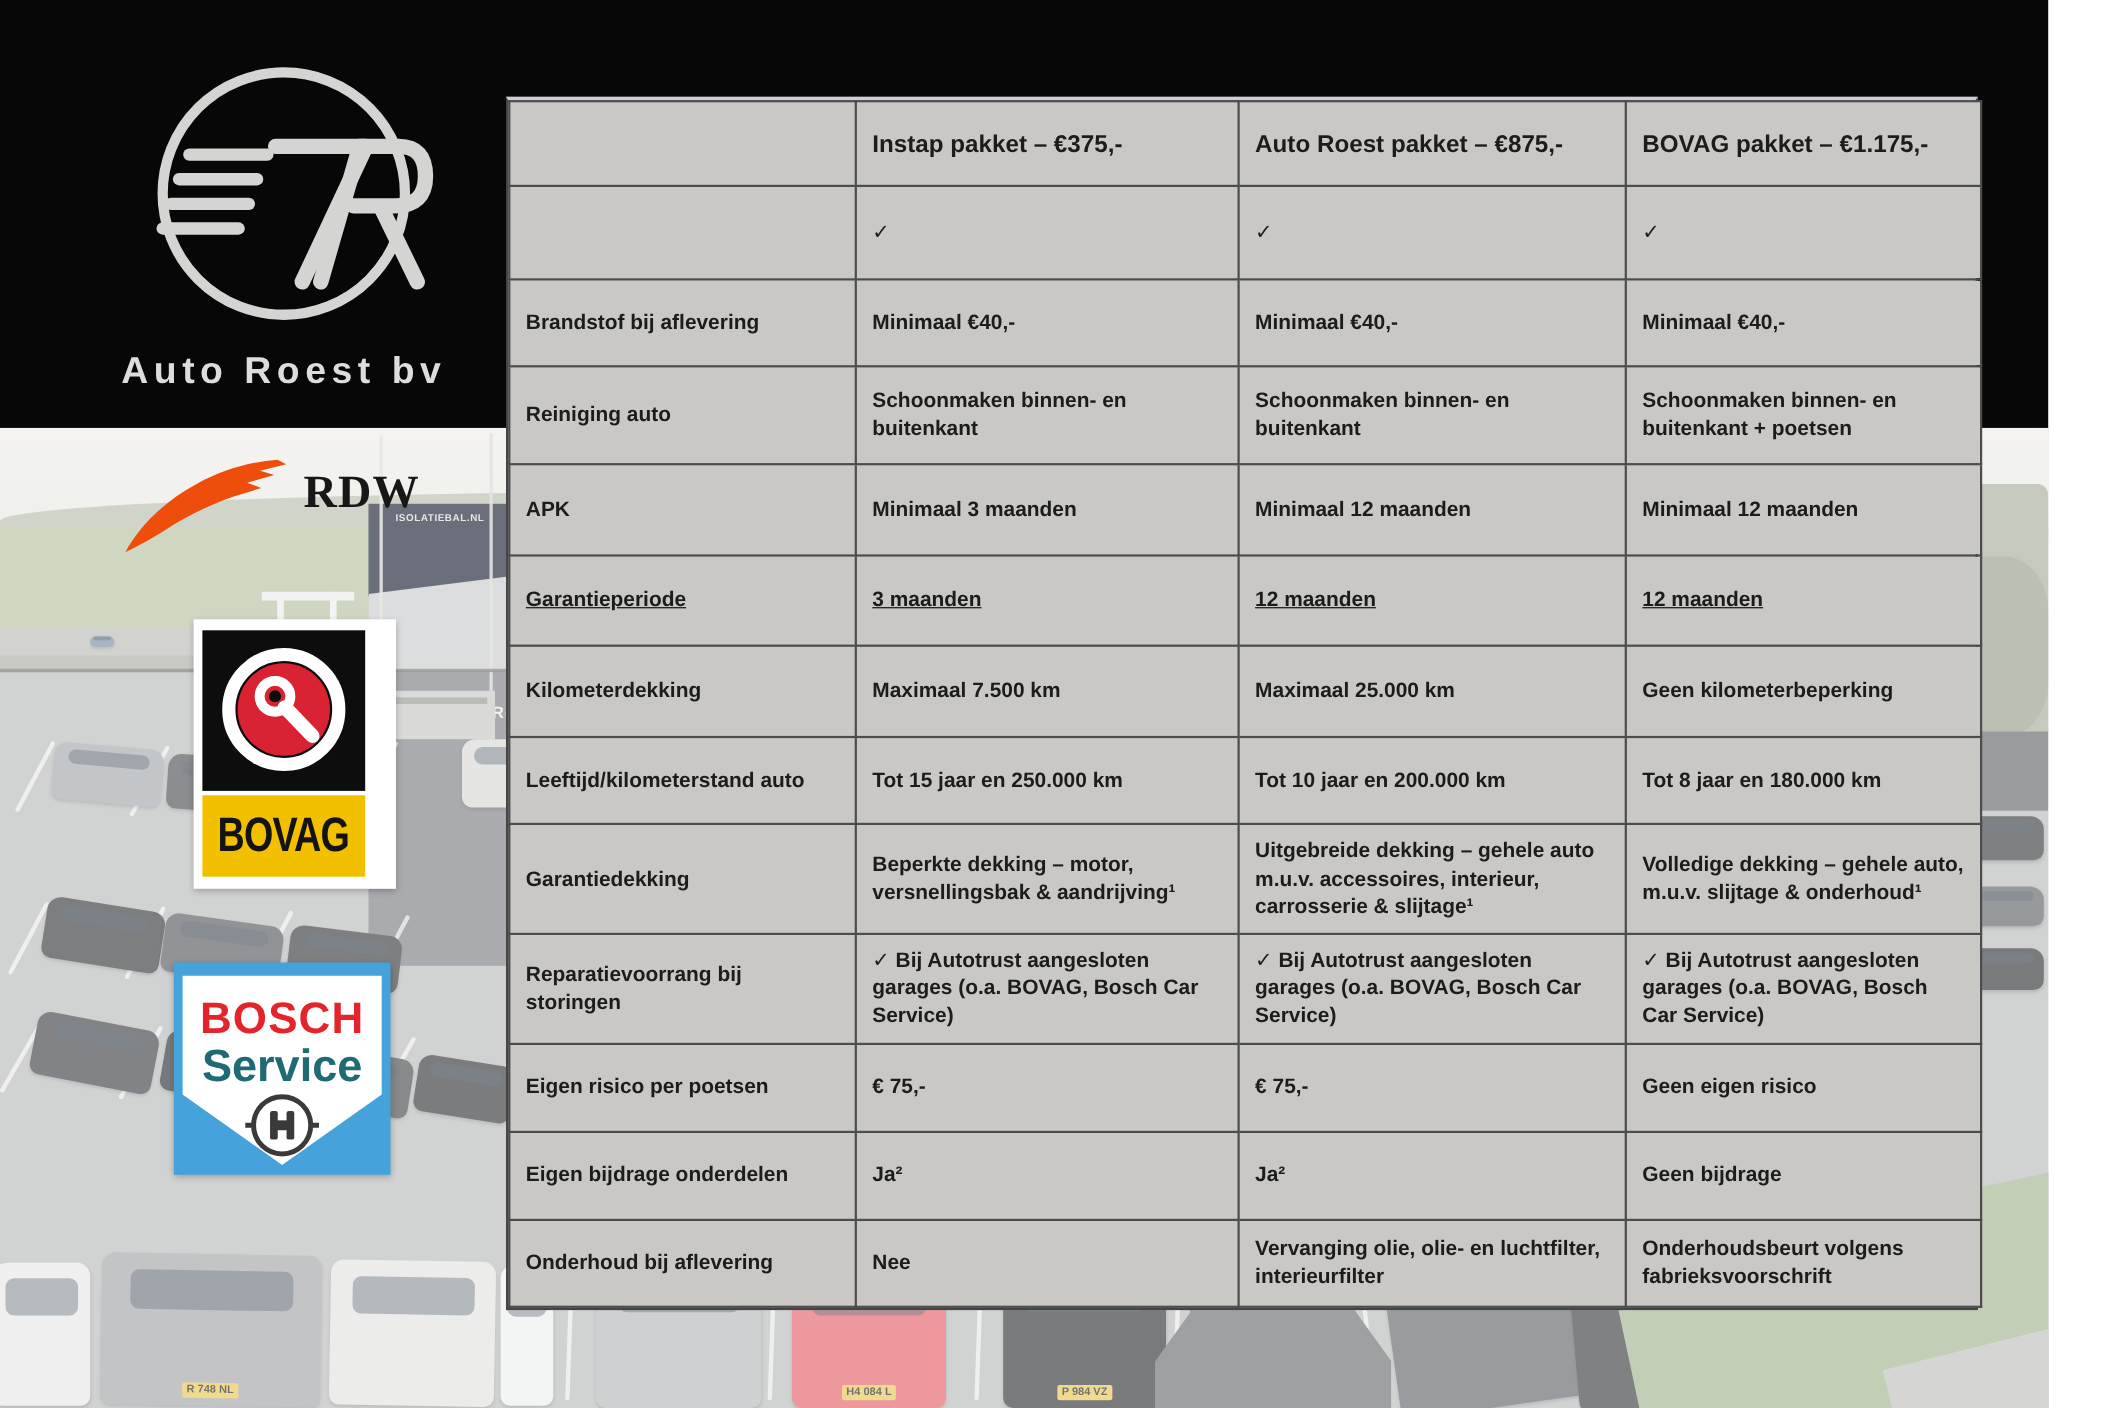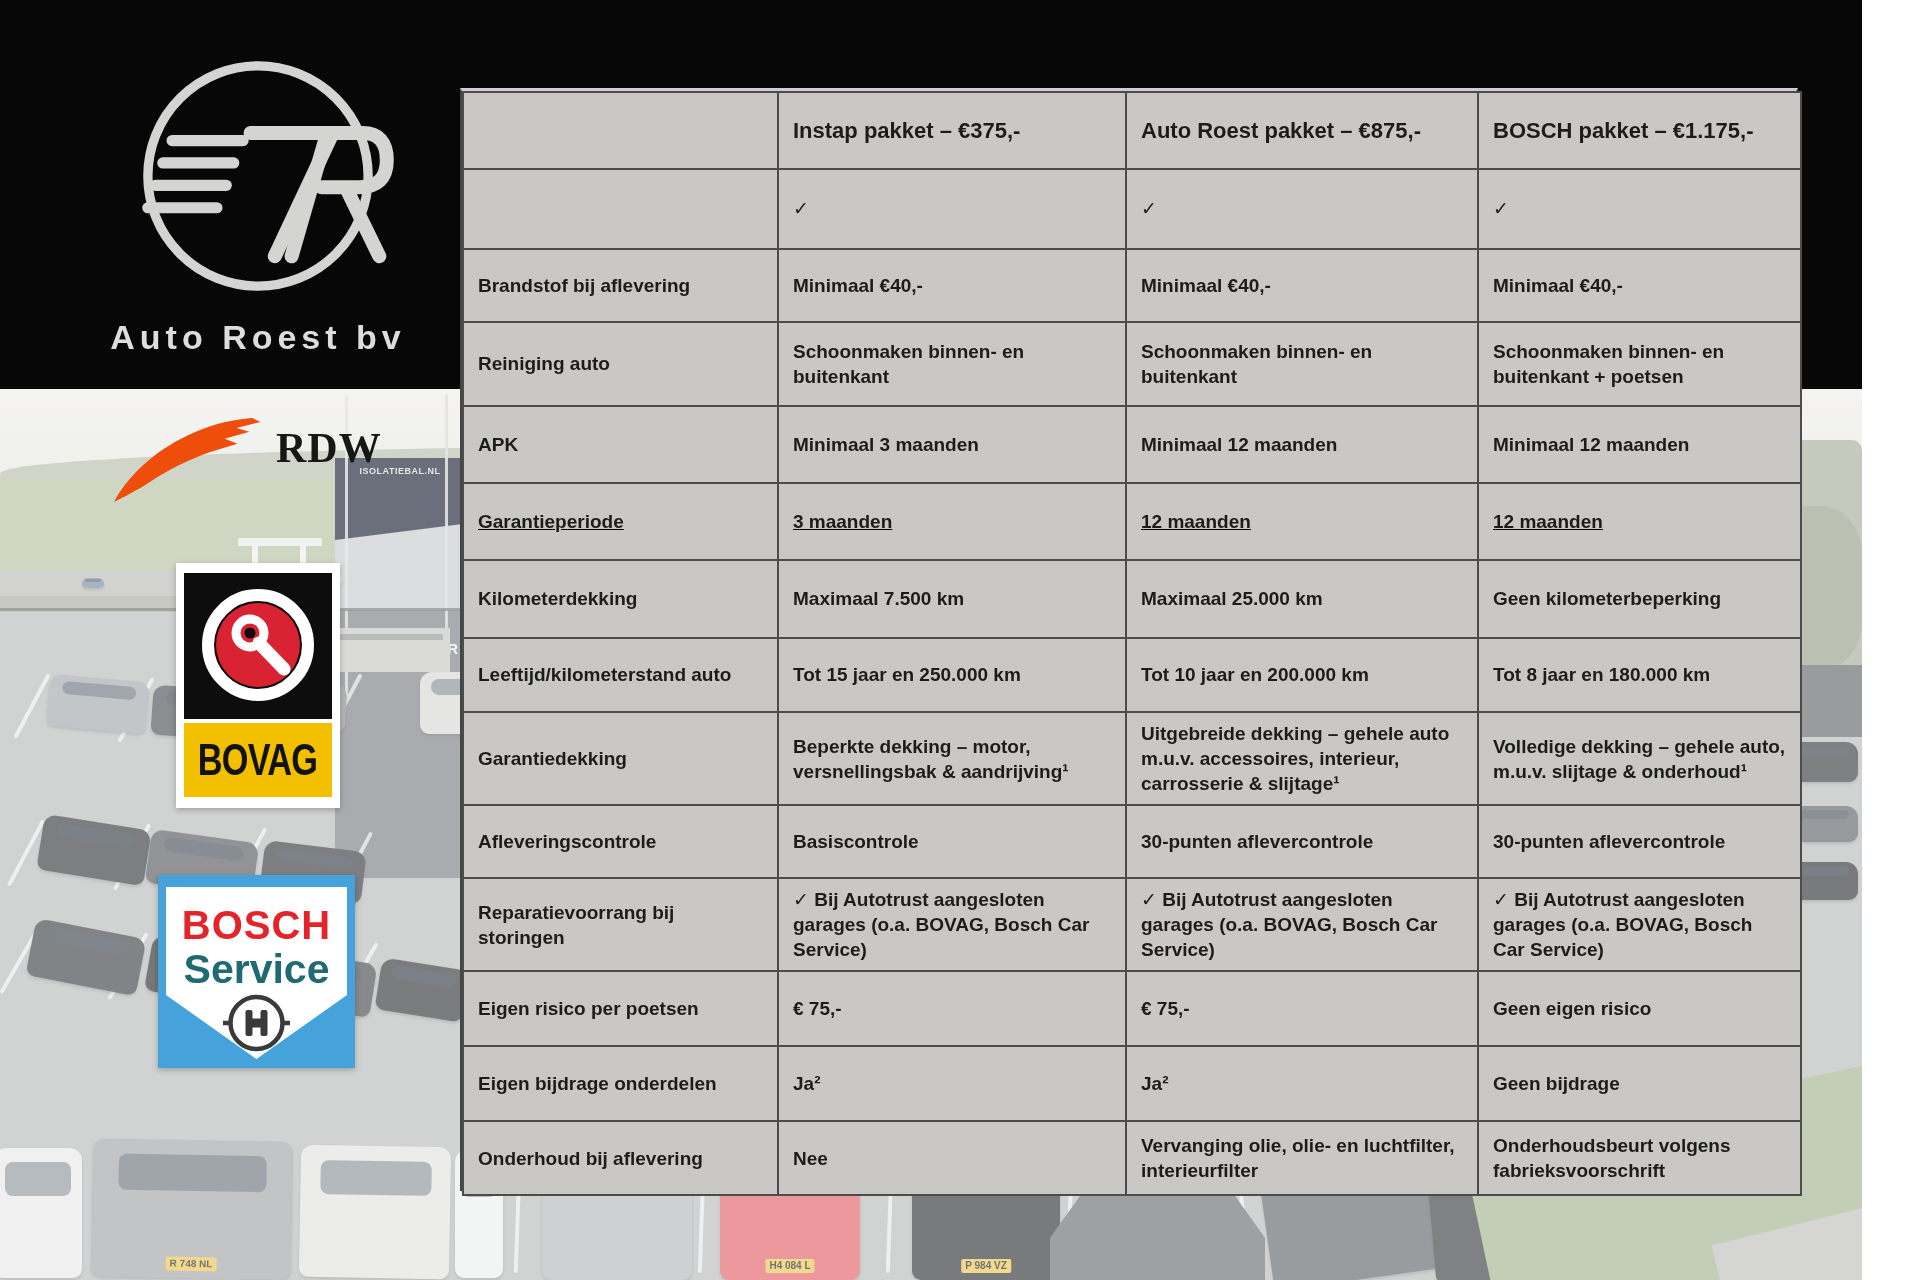--- a/index.html
+++ b/index.html
@@ -43,21 +43,21 @@
   
   #band{position:absolute;left:0;top:0;width:1862px;height:389px;background:#070707;}
   #brand-logo-svg{position:absolute;left:108px;top:36px;width:300px;height:280px;}
   #brand-name{position:absolute;left:58px;top:318px;width:400px;text-align:center;
               font-size:34px;font-weight:bold;color:#dddddd;letter-spacing:5px;white-space:nowrap;}
   
   #rdw{position:absolute;left:100px;top:408px;width:310px;height:100px;}
   #rdw svg{position:absolute;left:8px;top:4px;width:168px;height:96px;}
   #rdw .rdw-text{position:absolute;left:176px;top:16px;font-family:"Liberation Serif","DejaVu Serif",serif;
                  font-size:42px;font-weight:bold;color:#171717;letter-spacing:1px;}
-  #bovag{position:absolute;left:176px;top:563px;width:164px;height:245px;background:#ffffff;box-shadow:0 2px 6px rgba(0,0,0,.25);}
+  #bovag{position:absolute;left:176px;top:563px;width:164px;height:245px;background:#ffffff;box-shadow:0 2px 6px rgba(0,0,0,.25);padding-left:20px;}
   #bovag .sq{position:absolute;left:8px;top:10px;width:148px;height:146px;background:#0d0d0d;}
   #bovag .yellow{position:absolute;left:8px;top:160px;width:148px;height:74px;background:#f3c000;
                  display:flex;align-items:center;justify-content:center;}
   #bovag .yellow span{font-size:44px;font-weight:900;color:#131313;transform:scaleX(.78);letter-spacing:-1px;}
   #bosch{position:absolute;left:158px;top:875px;width:197px;height:193px;background:#45a2da;box-shadow:0 2px 6px rgba(0,0,0,.25);}
   #bosch svg{position:absolute;left:0;top:0;}
   
   #table-wrap{position:absolute;left:460px;top:88px;width:1338px;height:1103px;background:#c9c8c5;
               border:2px solid #454545;border-top:3px solid #d2cbda;box-sizing:border-box;}
   #table-wrap table{border-collapse:collapse;width:100%;height:100%;table-layout:fixed;}
@@ -264,21 +264,21 @@
         <col style="width: 315px;">
         <col style="width: 348px;">
         <col style="width: 352px;">
         <col style="width: 323px;">
       </colgroup>
       <thead>
         <tr style="height: 77px;">
           <th></th>
           <th>Instap pakket – €375,-</th>
           <th>Auto Roest pakket – €875,-</th>
-          <th>BOSCH pakket – €1.175,-</th>
+          <th>BOVAG pakket – €1.175,-</th>
         </tr>
       </thead>
       <tbody>
         <tr style="height: 80px;">
           <td></td>
           <td>✓</td>
           <td>✓</td>
           <td>✓</td>
         </tr>
         <tr style="height: 73px;">
@@ -316,26 +316,20 @@
           <td>Tot 15 jaar en 250.000 km</td>
           <td>Tot 10 jaar en 200.000 km</td>
           <td>Tot 8 jaar en 180.000 km</td>
         </tr>
         <tr style="height: 93px;">
           <td>Garantiedekking</td>
           <td>Beperkte dekking – motor, versnellingsbak &amp; aandrijving¹</td>
           <td>Uitgebreide dekking – gehele auto m.u.v. accessoires, interieur, carrosserie &amp; slijtage¹</td>
           <td>Volledige dekking – gehele auto, m.u.v. slijtage &amp; onderhoud¹</td>
         </tr>
-        <tr style="height: 73px;">
-          <td>Afleveringscontrole</td>
-          <td>Basiscontrole</td>
-          <td>30-punten aflevercontrole</td>
-          <td>30-punten aflevercontrole</td>
-        </tr>
         <tr style="height: 93px;">
           <td>Reparatievoorrang bij storingen</td>
           <td>✓ Bij Autotrust aangesloten garages (o.a. BOVAG, Bosch Car Service)</td>
           <td>✓ Bij Autotrust aangesloten garages (o.a. BOVAG, Bosch Car Service)</td>
           <td>✓ Bij Autotrust aangesloten garages (o.a. BOVAG, Bosch Car Service)</td>
         </tr>
         <tr style="height: 75px;">
           <td>Eigen risico per poetsen</td>
           <td>€ 75,-</td>
           <td>€ 75,-</td>

